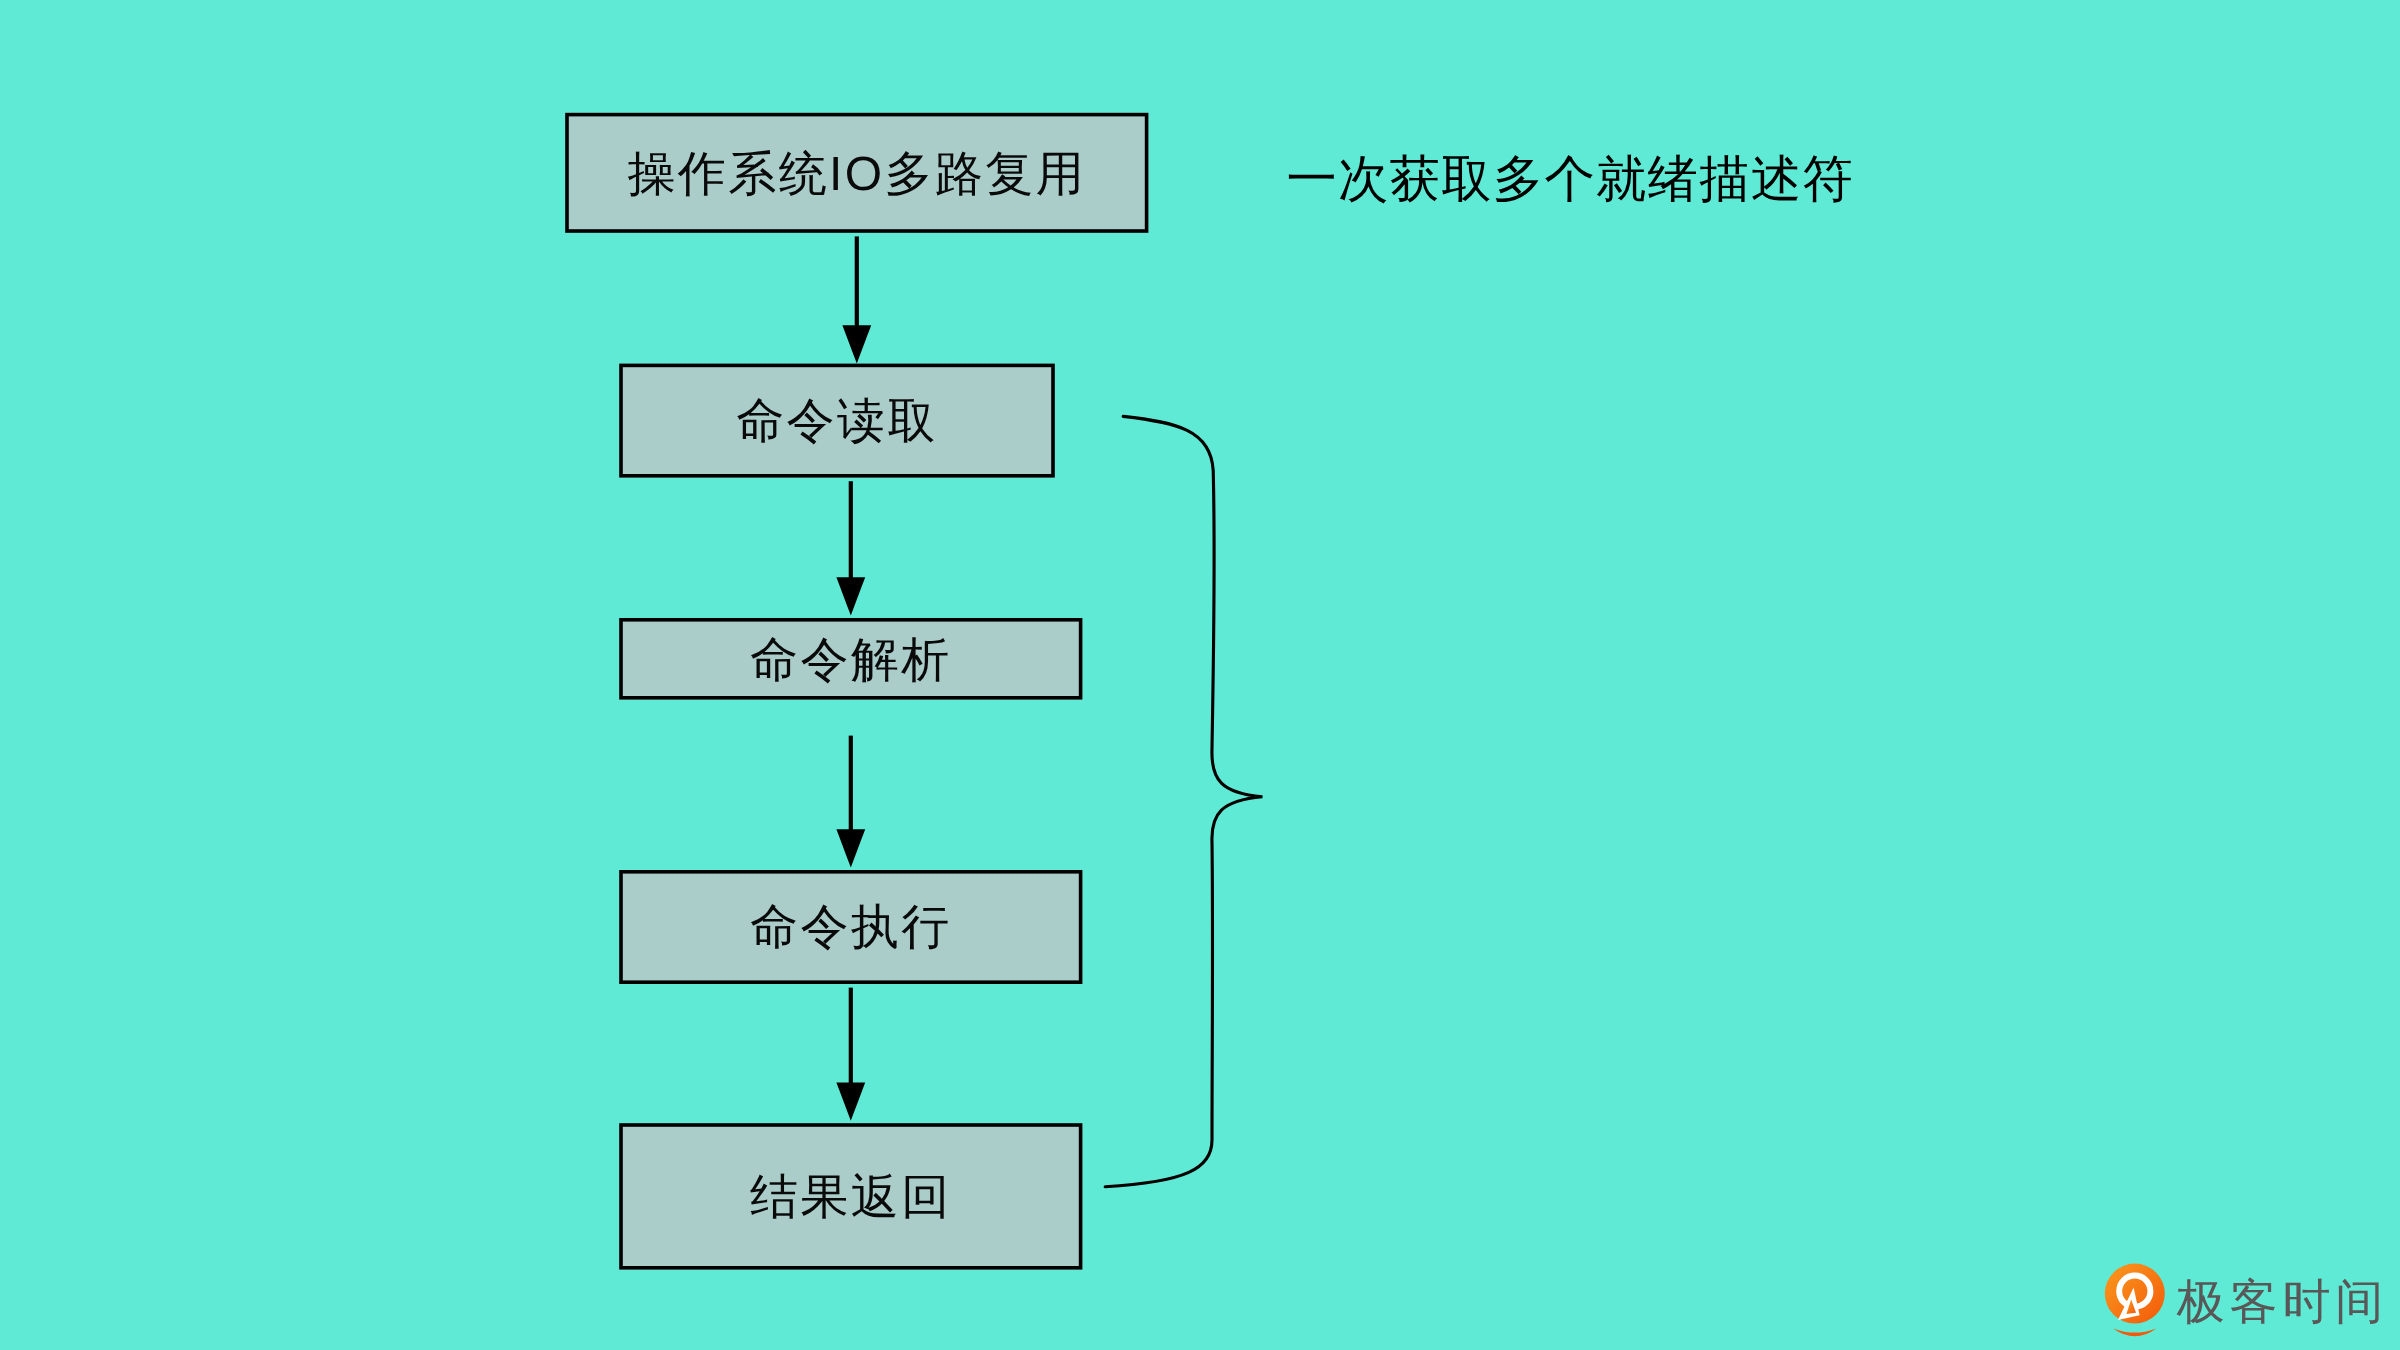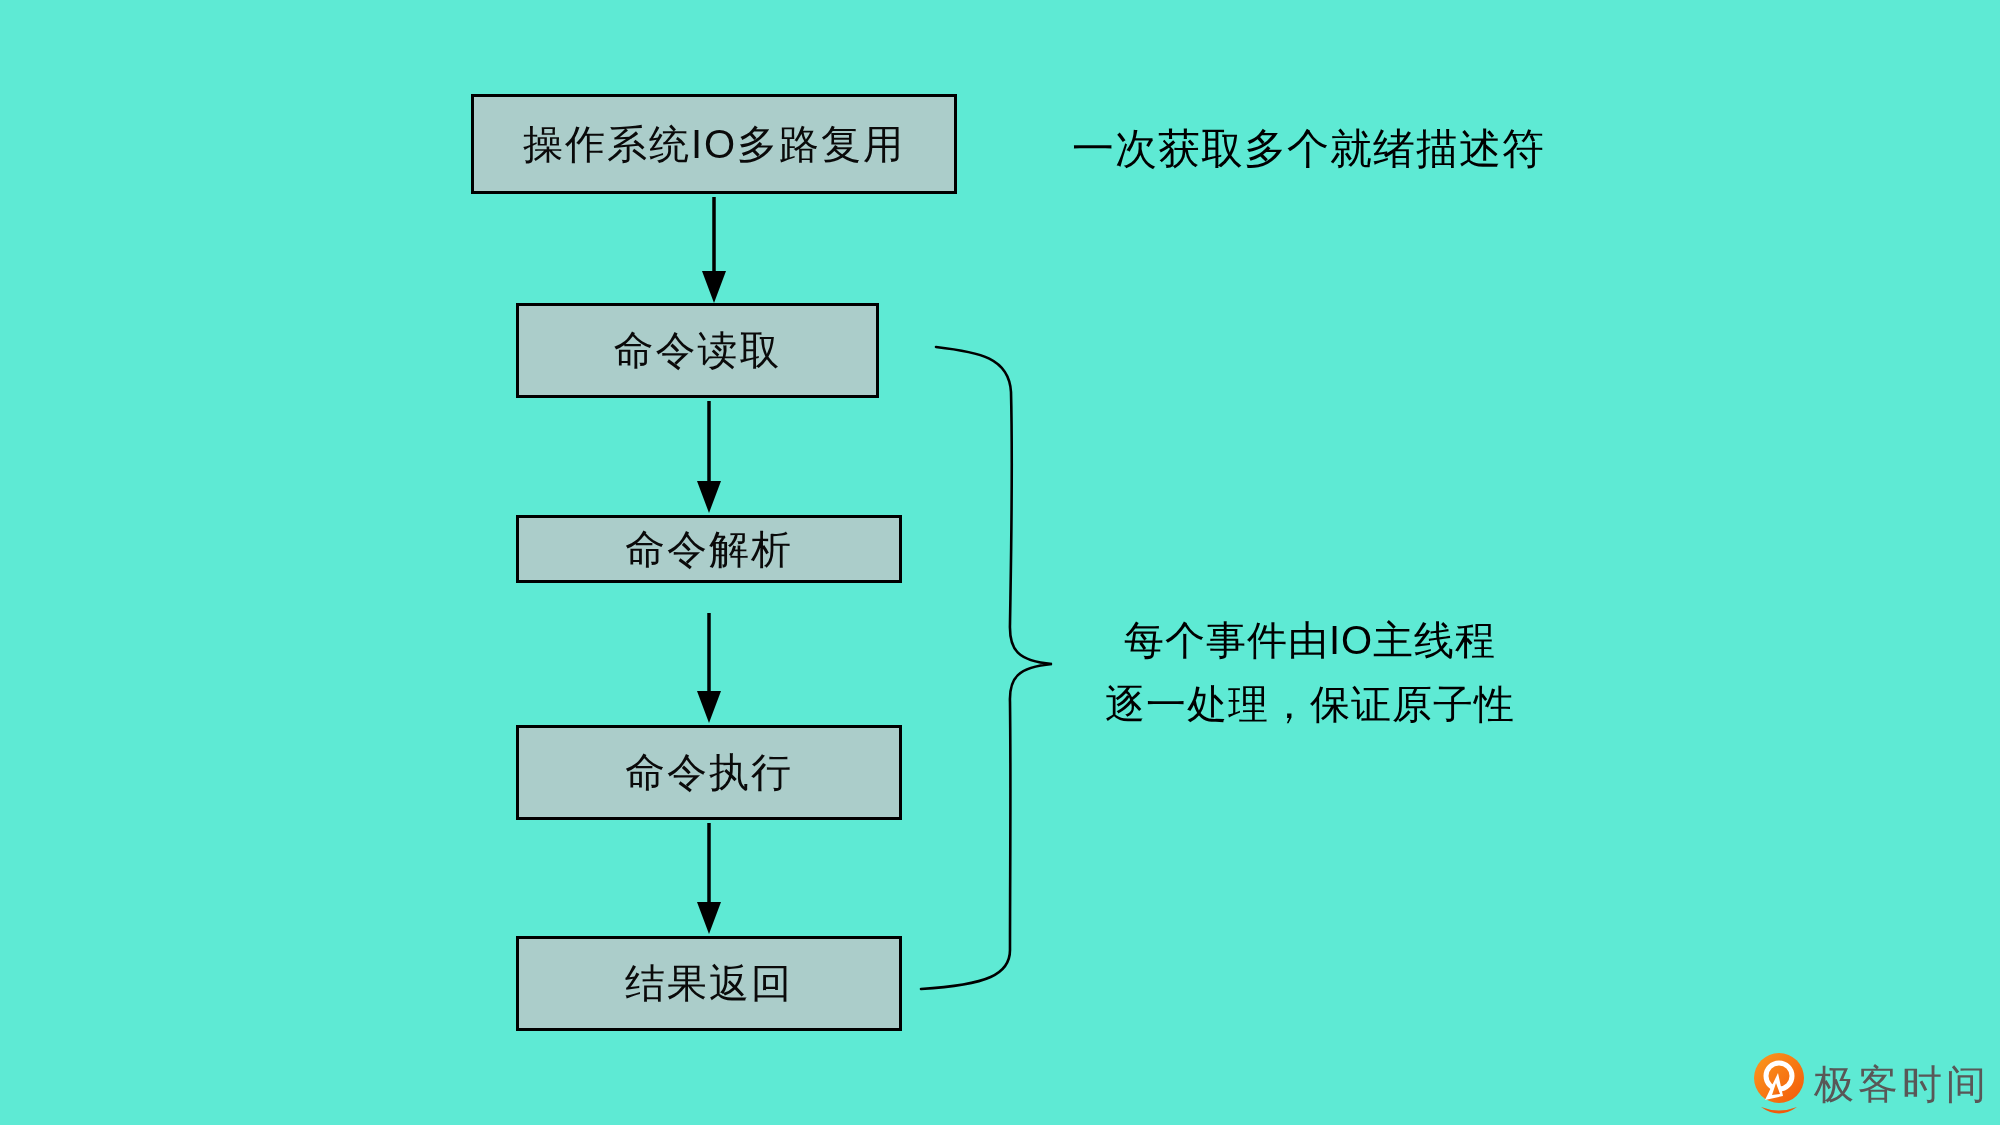--- a/index.html
+++ b/index.html
@@ -17,21 +17,21 @@
     box-sizing:border-box;
     display:flex;align-items:center;justify-content:center;
     font-size:40px;color:#0a0a0a;
     letter-spacing:2px;
     white-space:nowrap;
   }
   #node-multiplex{left:471px;top:94px;width:486px;height:100px;}
   #node-read    {left:516px;top:303px;width:363px;height:95px;}
   #node-parse   {left:516px;top:515px;width:386px;height:68px;}
   #node-execute {left:516px;top:725px;width:386px;height:95px;}
-  #node-return  {left:516px;top:936px;width:386px;height:95px;}
+  #node-return  {left:516px;top:936px;width:386px;height:122px;}
 
   .note{position:absolute;color:#000;}
   #top-note{left:1072px;top:121px;font-size:42px;letter-spacing:1px;white-space:nowrap;}
   #brace-note{
     left:1075px;top:608px;width:470px;
     text-align:center;font-size:40px;line-height:64px;letter-spacing:1px;
   }
 
   #connector-layer{position:absolute;left:0;top:0;}
 
@@ -88,24 +88,20 @@
   </div>
   <div class="node" id="node-execute">
     <span>命令执行</span>
   </div>
   <div class="node" id="node-return">
     <span>结果返回</span>
   </div>
 
   <div class="note" id="top-note">一次获取多个就绪描述符</div>
 
-  <div class="note" id="brace-note">
-    <div>每个事件由IO主线程</div>
-    <div>逐一处理，保证原子性</div>
-  </div>
 
   <div class="logo">
     <svg width="62" height="68" viewBox="0 0 62 68">
       <defs>
         <linearGradient id="gk" x1="0" y1="0" x2="1" y2="1">
           <stop offset="0" stop-color="#fb9a1e"></stop>
           <stop offset="1" stop-color="#f3590a"></stop>
         </linearGradient>
       </defs>
       <circle cx="31" cy="28" r="25" fill="url(#gk)"></circle>

